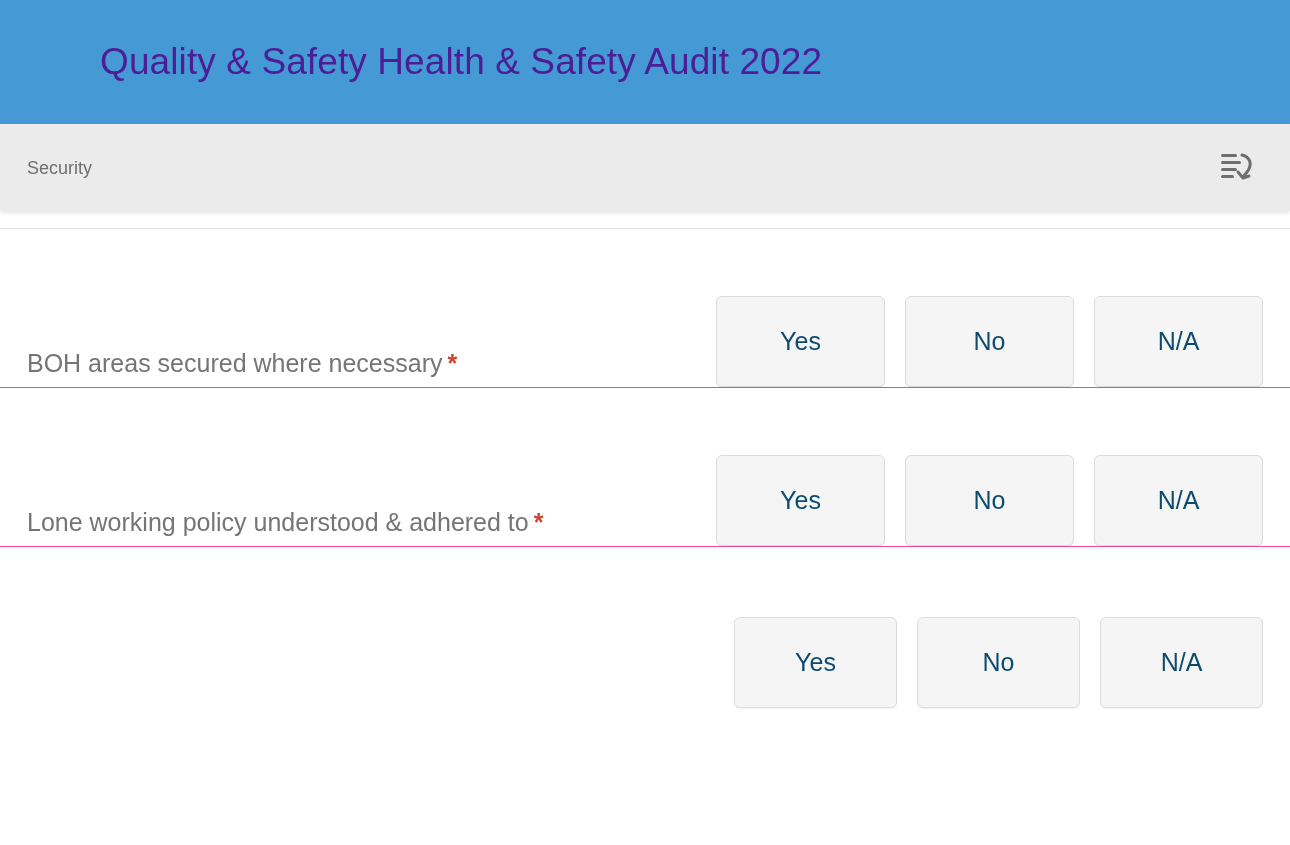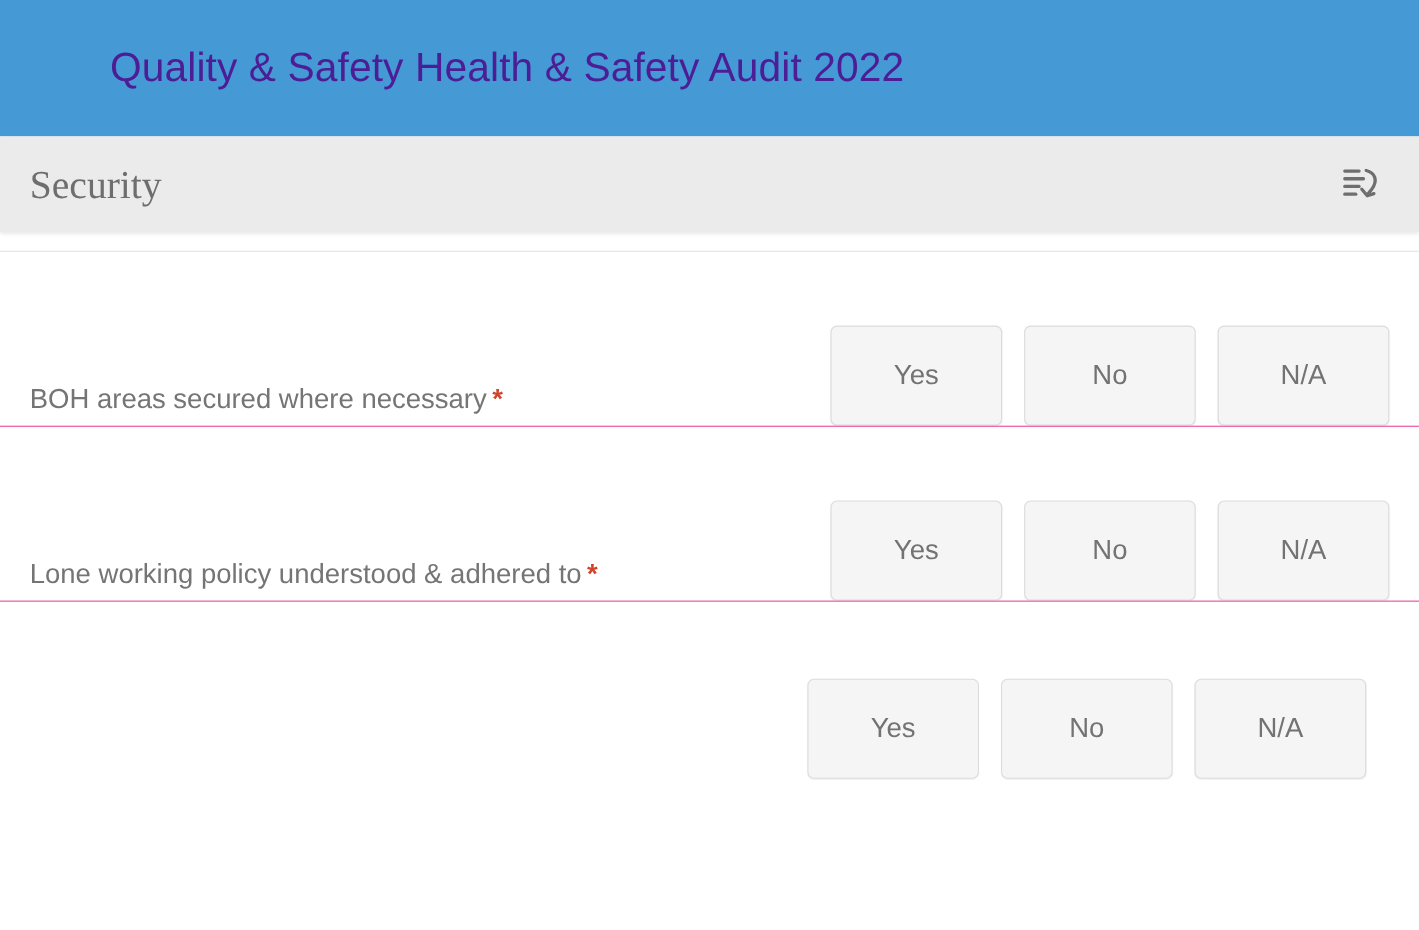--- a/index.html
+++ b/index.html
@@ -41,25 +41,24 @@
     position: relative;
     height: 87px;
     background: #ebebeb;
     display: flex;
     align-items: center;
     padding: 0 27px;
     box-shadow: 0 2px 4px rgba(0,0,0,0.10);
   }
   .section-title {
     color: #6e6e6e;
-    font-size: 36px;
+    font-size: 18px;
     font-weight: normal;
     line-height: 1;
     flex: 1 1 auto;
-    font-family: Liberation Serif, serif;
   }
   .section-action {
     width: 50px;
     height: 50px;
     display: flex;
     align-items: center;
     justify-content: center;
     cursor: pointer;
     flex: 0 0 auto;
   }
@@ -111,26 +110,26 @@
     display: flex;
     gap: 20px;
     flex: 0 0 auto;
   }
   .question-row.stacked .answer-group {
     margin-top: 36px;
     margin-left: 707px;
   }
 
   .answer-btn {
-    width: 156px;
+    width: 169px;
     height: 91px;
     background: #f5f5f5;
     border: 1px solid #dcdcdc;
     border-radius: 6px;
-    color: #737373;
+    color: #0c4a6e;
     font-family: "Liberation Sans", sans-serif;
     font-size: 25px;
     line-height: 1;
     cursor: pointer;
     display: flex;
     align-items: center;
     justify-content: center;
     box-shadow: 0 1px 1px rgba(0,0,0,0.05);
   }
 </style>

